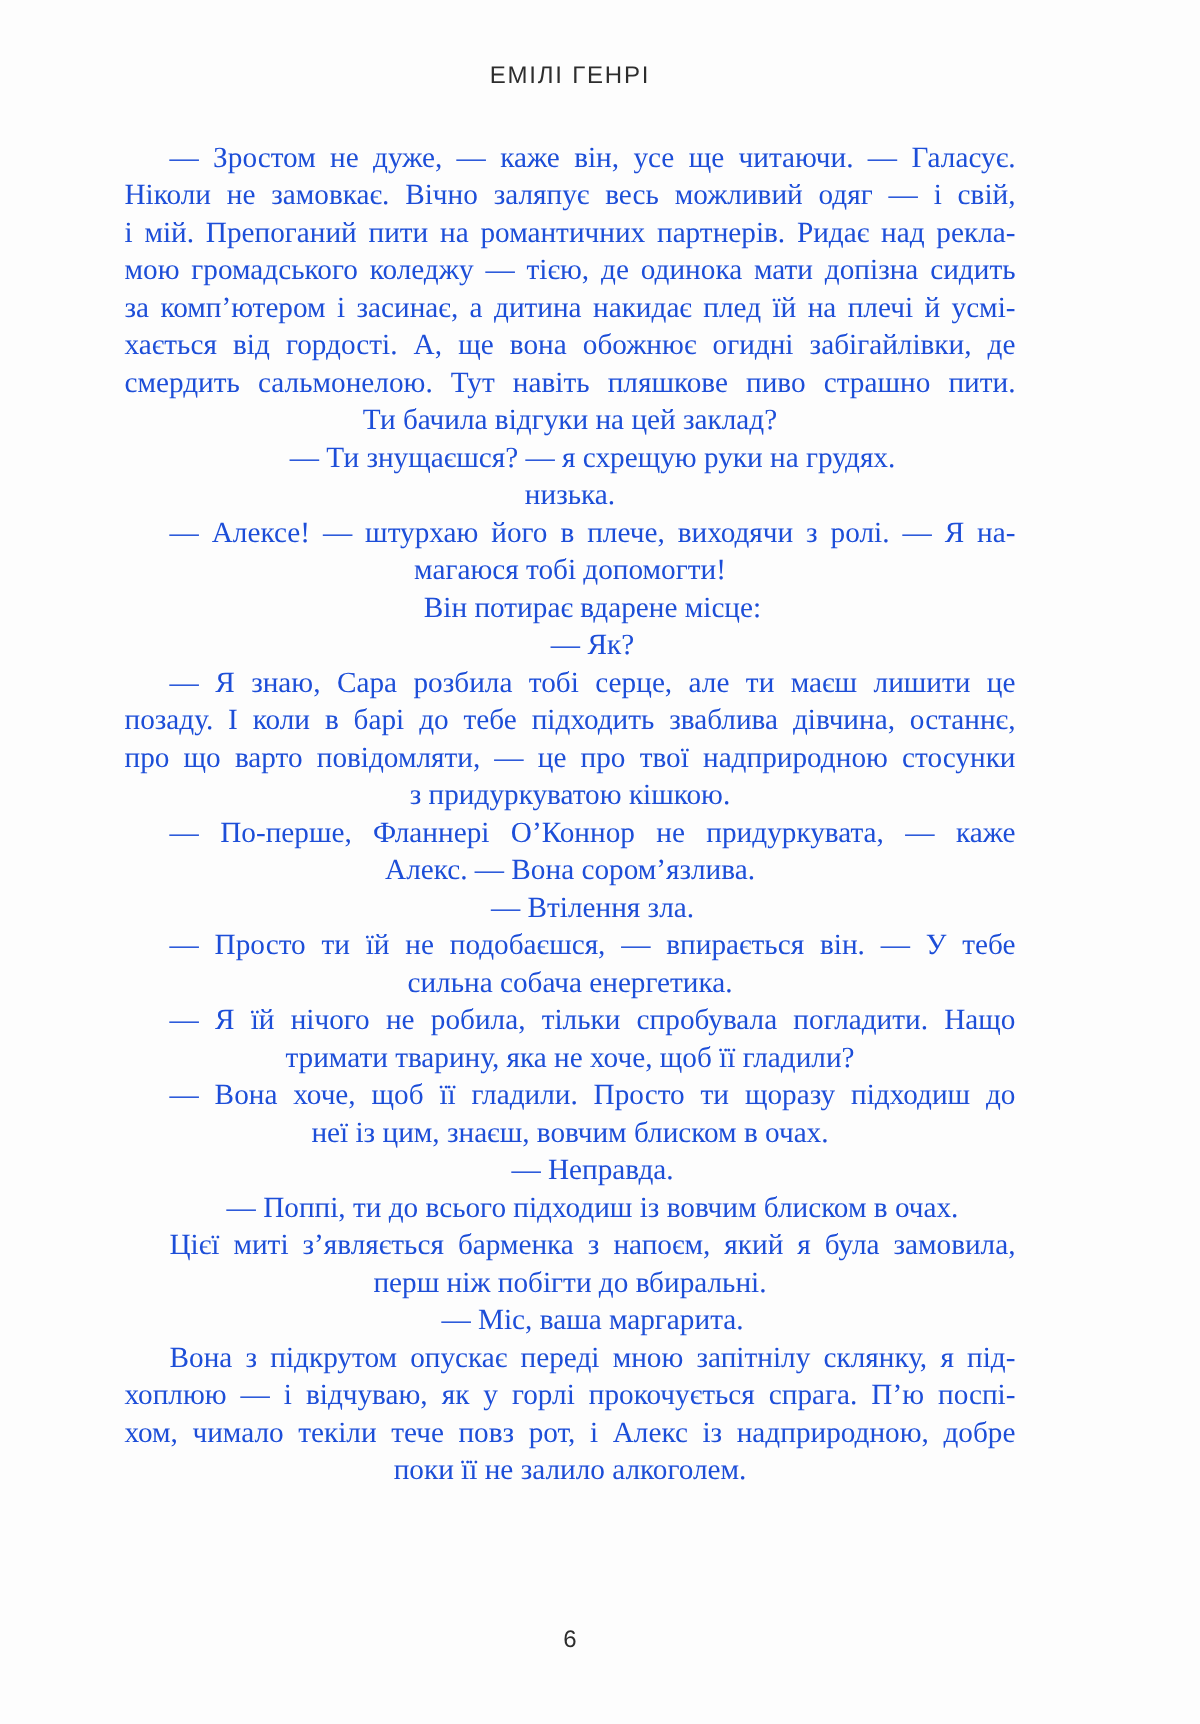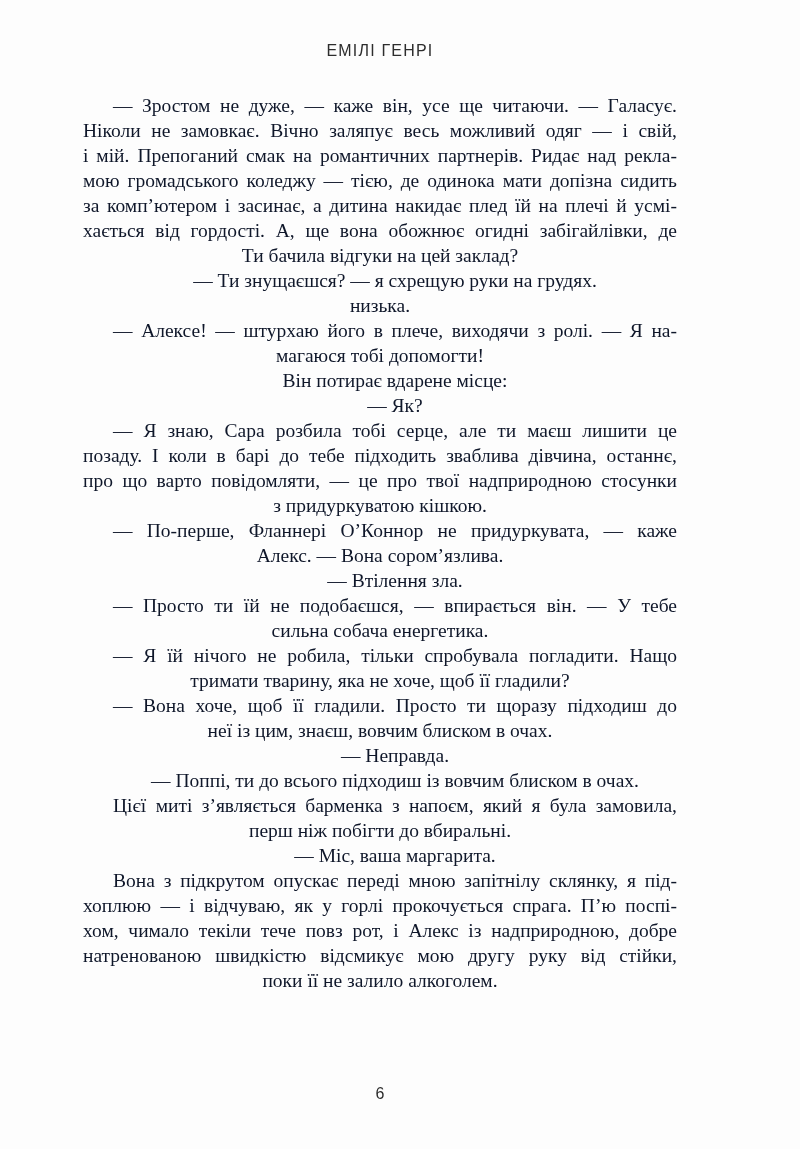--- a/index.html
+++ b/index.html
@@ -29,21 +29,21 @@
     letter-spacing: 1.2px;
     color: #2d2d2d;
   }
   .text-block {
     position: absolute;
     top: 93px;
     left: 83px;
     width: 594px;
     font-size: 19.5px;
     line-height: 25px;
-    color: #0f172a;
+    color: #1d4ed8;
   }
   .line {
     height: 25px;
     white-space: nowrap;
     text-align: center;
   }
   .line.j {
     white-space: normal;
     text-align: justify;
     text-align-last: justify;
@@ -64,24 +64,25 @@
 </style>
 </head>
 <body>
 
 <div class="page">
   <div class="running-head">ЕМІЛІ ГЕНРІ</div>
 
   <div class="text-block">
       <div class="line j ind">— Зростом не дуже, — каже він, усе ще читаючи. — Галасує.</div>
       <div class="line j">Ніколи не замовкає. Вічно заляпує весь можливий одяг — і свій,</div>
-      <div class="line j">і мій. Препоганий смак на романтичних партнерів. Ридає над рекла-</div>
+      <div class="line j">і мій. Препоганий пити на романтичних партнерів. Ридає над рекла-</div>
       <div class="line j">мою громадського коледжу — тією, де одинока мати допізна сидить</div>
       <div class="line j">за комп’ютером і засинає, а дитина накидає плед їй на плечі й усмі-</div>
       <div class="line j">хається від гордості. А, ще вона обожнює огидні забігайлівки, де</div>
+      <div class="line j">смердить сальмонелою. Тут навіть пляшкове пиво страшно пити.</div>
       <div class="line">Ти бачила відгуки на цей заклад?</div>
       <div class="line ind">— Ти знущаєшся? — я схрещую руки на грудях.</div>
       <div class="line">низька.</div>
       <div class="line j ind">— Алексе! — штурхаю його в плече, виходячи з ролі. — Я на-</div>
       <div class="line">магаюся тобі допомогти!</div>
       <div class="line ind">Він потирає вдарене місце:</div>
       <div class="line ind">— Як?</div>
       <div class="line j ind">— Я знаю, Сара розбила тобі серце, але ти маєш лишити це</div>
       <div class="line j">позаду. І коли в барі до тебе підходить зваблива дівчина, останнє,</div>
       <div class="line j">про що варто повідомляти, — це про твої надприродною стосунки</div>
@@ -96,18 +97,17 @@
       <div class="line j ind">— Вона хоче, щоб її гладили. Просто ти щоразу підходиш до</div>
       <div class="line">неї із цим, знаєш, вовчим блиском в очах.</div>
       <div class="line ind">— Неправда.</div>
       <div class="line ind">— Поппі, ти до всього підходиш із вовчим блиском в очах.</div>
       <div class="line j ind">Цієї миті з’являється барменка з напоєм, який я була замовила,</div>
       <div class="line">перш ніж побігти до вбиральні.</div>
       <div class="line ind">— Міс, ваша маргарита.</div>
       <div class="line j ind">Вона з підкрутом опускає переді мною запітнілу склянку, я під-</div>
       <div class="line j">хоплюю — і відчуваю, як у горлі прокочується спрага. П’ю поспі-</div>
       <div class="line j">хом, чимало текіли тече повз рот, і Алекс із надприродною, добре</div>
-      <div class="line j">натренованою швидкістю відсмикує мою другу руку від стійки,</div>
       <div class="line">поки її не залило алкоголем.</div>
     </div>
 
   <div class="folio">6</div>
 </div>
 
 </body></html>

